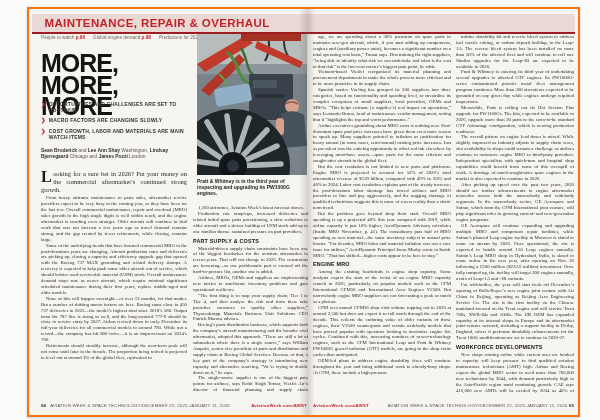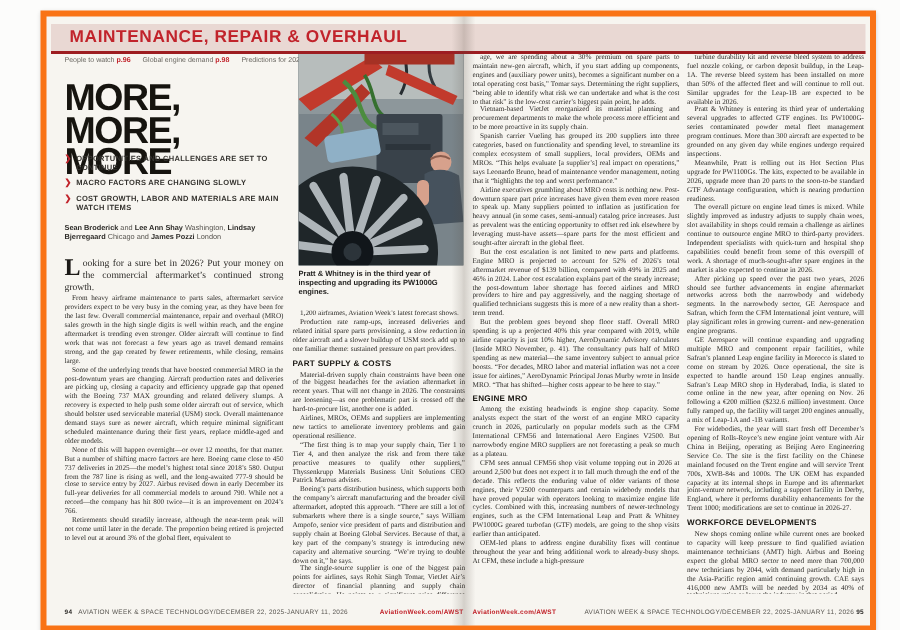--- a/index.html
+++ b/index.html
@@ -1,18 +1,18 @@
 <!DOCTYPE html>
 <html><head>
 <meta charset="utf-8">
 <style>
   html,body{margin:0;padding:0;background:#fbfbfa;}
   .canvas{position:relative;width:600px;height:420px;overflow:hidden;background:#fcfcfb;}
   .spread{position:absolute;left:27px;top:7px;width:549px;height:406px;background:#f7f5f0;
-          border:4px solid #f97316;box-shadow:0 1px 3px rgba(0,0,0,.18);}
+          border:2px solid #f97316;box-shadow:0 1px 3px rgba(0,0,0,.18);}
   
   .band{position:absolute;left:3px;right:3px;top:5px;height:18px;background:#e9d8d3;
         border-bottom:2px solid #9d1d21;}
   .band-text{position:absolute;left:0;top:3px;width:250px;text-align:center;
         font:bold 11.5px "Liberation Sans",sans-serif;color:#c1232b;letter-spacing:.4px;white-space:nowrap;}
   
   .teasers{position:absolute;left:12px;top:26px;width:178px;display:flex;flex-wrap:wrap;
         column-gap:8px;row-gap:1px;font:4.7px/5.8px "Liberation Sans",sans-serif;color:#6b6862;}
   .teaser{white-space:nowrap;}
   .pageref{color:#c1232b;font-weight:bold;}

